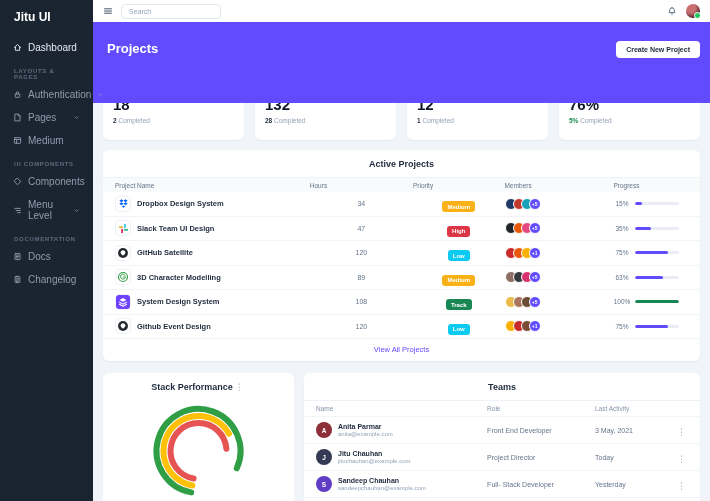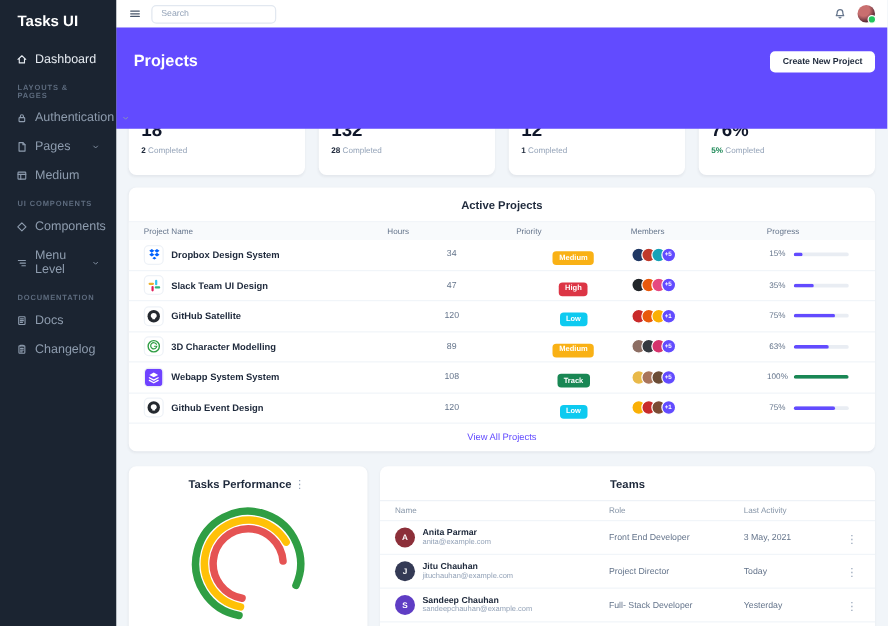--- a/index.html
+++ b/index.html
@@ -81,21 +81,21 @@
   .t-avatar { width:16px; height:16px; border-radius:50%; color:#fff; font-size:6.5px; font-weight:700; display:flex; align-items:center; justify-content:center; flex:0 0 auto; }
   .t-name { font-size:7px; font-weight:700; color:#1e293b; }
   .t-email { font-size:6px; color:#94a3b8; margin-top:1px; }
   .t-role, .t-activity { font-size:7px; color:#64748b; }
   .t-menu { text-align:right; }
 </style>
 </head>
 <body>
 
 <div class="sidebar">
-  <div class="brand">Tasks UI</div>
+  <div class="brand">Jitu UI</div>
   <nav id="sidebar-nav">
       <div class="nav-item active">
         <span class="ic">
           <svg viewBox="0 0 16 16" width="9" height="9" fill="none" stroke="currentColor" stroke-width="1.6" stroke-linecap="round" stroke-linejoin="round">
             <path d="M2.5 8 8 2.8 13.5 8"></path>
             <path d="M4.3 6.8V13h7.4V6.8"></path>
           </svg>
         </span>
         <span>Dashboard</span>
       </div>
@@ -380,21 +380,21 @@
           <div class="pt-grid pt-row">
             <div class="proj-name">
               <span class="proj-icon">
                 <svg viewBox="0 0 16 16" width="14" height="14">
                   <rect width="16" height="16" rx="3.5" fill="#6f42ff"></rect>
                   <path d="M8 3.4 12 5.6 8 7.8 4 5.6z" fill="#fff"></path>
                   <path d="M4 8.2 8 10.4 12 8.2" stroke="#fff" stroke-width="1.2" fill="none" stroke-linecap="round" stroke-linejoin="round"></path>
                   <path d="M4 10.6 8 12.8 12 10.6" stroke="#fff" stroke-width="1.2" fill="none" stroke-linecap="round" stroke-linejoin="round"></path>
                 </svg>
               </span>
-              <span>Webapp System System</span>
+              <span>System Design System</span>
             </div>
             <div class="hours">108</div>
             <div><span class="badge" style="background: rgb(25, 135, 84);">Track</span></div>
             <div class="members">
               <span class="m-av" style="background: rgb(233, 185, 73);"></span>
               <span class="m-av" style="background: rgb(169, 116, 91);"></span>
               <span class="m-av" style="background: rgb(107, 76, 53);"></span>
               <span class="m-extra">+5</span>
             </div>
             <div class="progress-cell">
@@ -429,21 +429,21 @@
               </span>
             </div>
           </div>
         </div>
       <div class="view-all">View All Projects</div>
     </div>
 
     <div class="bottom-row">
       <div class="panel tasks-card">
         <div class="panel-title-row no-border">
-          <span class="panel-title">Tasks Performance</span>
+          <span class="panel-title">Stack Performance</span>
           <span class="dots">⋮</span>
         </div>
         <svg id="gauge" width="191" height="111" viewBox="0 0 191 111">
             <path d="M 88.21 92.36 A 42 42 0 1 1 133.75 68.35" stroke="#2f9e44" stroke-width="6" fill="none" stroke-linecap="round"></path>
             <path d="M 89.42 85.47 A 35 35 0 1 1 125.93 33.71" stroke="#ffc107" stroke-width="6" fill="none" stroke-linecap="round"></path>
             <path d="M 90.64 78.57 A 28 28 0 1 1 123.42 48.85" stroke="#e55353" stroke-width="6" fill="none" stroke-linecap="round"></path>
           </svg>
       </div>
 
       <div class="panel teams-card">

